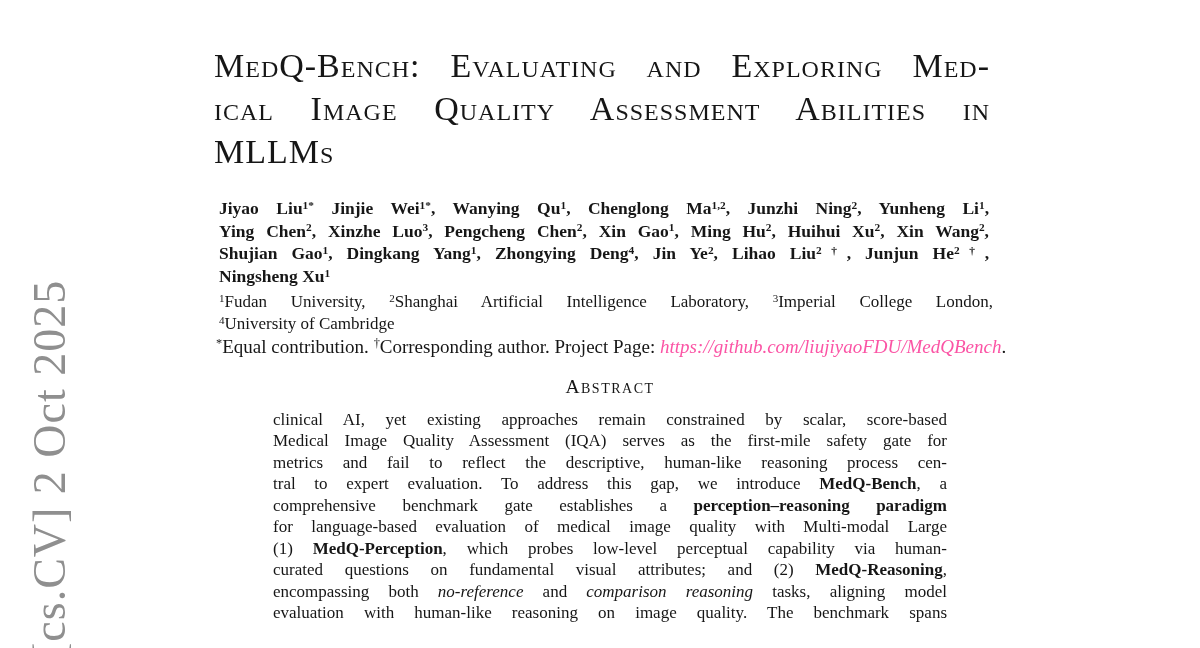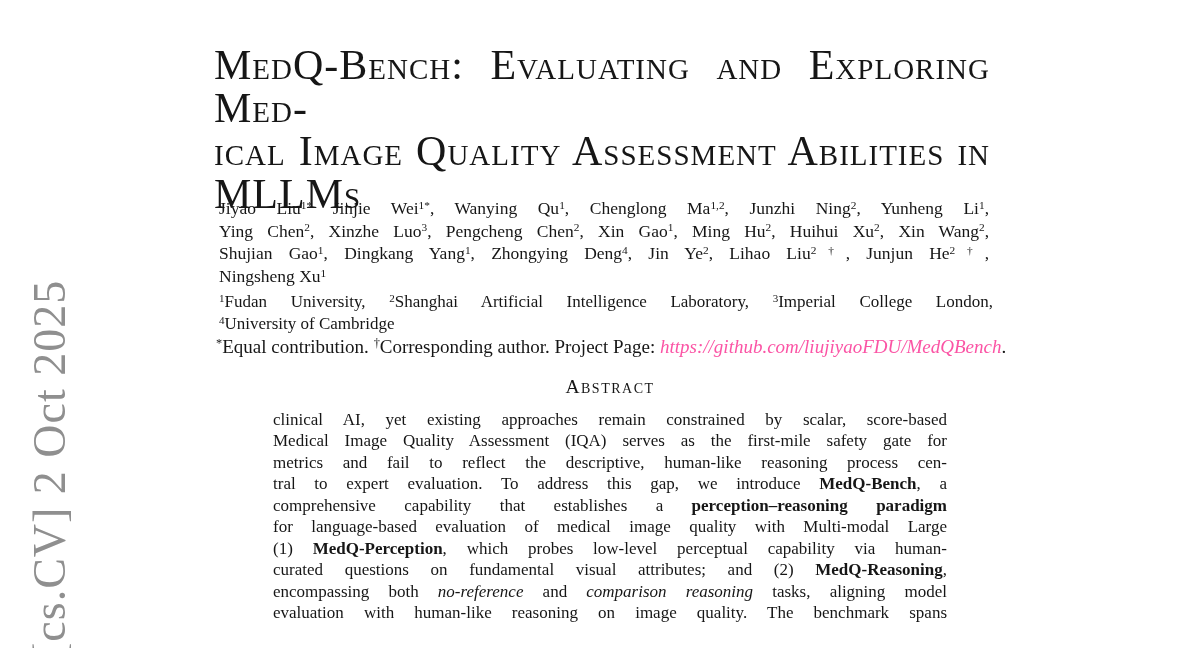--- a/index.html
+++ b/index.html
@@ -38,33 +38,33 @@
     line-height: 56px;
     letter-spacing: 1px;
     color: var(--watermark-color, #8f8f8f);
     white-space: nowrap;
   }
   .title {
     position: absolute;
     left: 214px;
     top: 44px;
     width: 776px;
-    font-size: 42px;
+    font-size: 34px;
     line-height: 43px;
     font-variant: small-caps;
     letter-spacing: 1px;
   }
   .authors {
     position: absolute;
     left: 219px;
     top: 197px;
     width: 770px;
     font-size: 17.5px;
     line-height: 22.6px;
-    font-weight: normal;
+    font-weight: bold;
   }
   .affils {
     position: absolute;
     left: 219px;
     top: 291px;
     width: 774px;
     font-size: 17px;
     line-height: 22px;
   }
   .footnote {
@@ -123,21 +123,21 @@
       <div class="line"><sup>*</sup><span>Equal contribution. </span><sup>†</sup><span>Corresponding author. Project Page: </span><span class="i link">https://github.com/liujiyaoFDU/MedQBench</span><span>.</span></div>
     </div>
 
   <div class="abstract-head">Abstract</div>
 
   <div class="abstract-body">
       <div class="line jst"><span>clinical AI, yet existing approaches remain constrained by scalar, score-based</span></div>
       <div class="line jst"><span>Medical Image Quality Assessment (IQA) serves as the first-mile safety gate for</span></div>
       <div class="line jst"><span>metrics and fail to reflect the descriptive, human-like reasoning process cen-</span></div>
       <div class="line jst"><span>tral to expert evaluation. To address this gap, we introduce </span><span class="b">MedQ-Bench</span><span>, a</span></div>
-      <div class="line jst"><span>comprehensive capability that establishes a </span><span class="b">perception–reasoning paradigm</span></div>
+      <div class="line jst"><span>comprehensive benchmark gate establishes a </span><span class="b">perception–reasoning paradigm</span></div>
       <div class="line jst"><span>for language-based evaluation of medical image quality with Multi-modal Large</span></div>
       <div class="line jst"><span>(1) </span><span class="b">MedQ-Perception</span><span>, which probes low-level perceptual capability via human-</span></div>
       <div class="line jst"><span>curated questions on fundamental visual attributes; and (2) </span><span class="b">MedQ-Reasoning</span><span>,</span></div>
       <div class="line jst"><span>encompassing both </span><span class="i">no-reference</span><span> and </span><span class="i">comparison reasoning</span><span> tasks, aligning model</span></div>
       <div class="line jst"><span>evaluation with human-like reasoning on image quality. The benchmark spans</span></div>
     </div>
 
 </div>
 
 </body></html>

